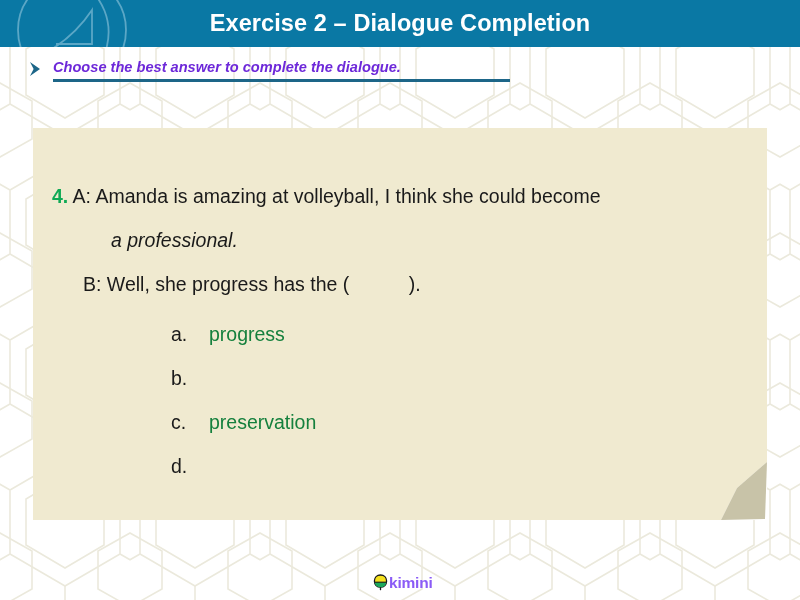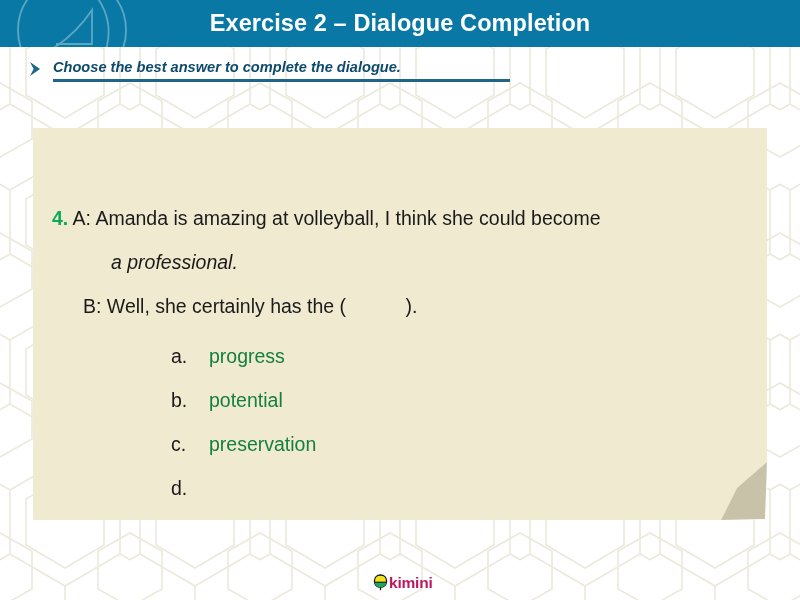--- a/index.html
+++ b/index.html
@@ -86,21 +86,21 @@
     margin-right: 9px;
     flex: none;
   }
   #instruction-text-wrap {
     display: inline-block;
   }
   #instruction-text {
     font-size: 14.6px;
     font-weight: bold;
     font-style: italic;
-    color: #0c4a6e;
+    color: #6d28d9;
     white-space: nowrap;
     line-height: 18px;
     display: block;
   }
   #instruction-underline {
     display: block;
     height: 2.5px;
     background: #1d6688;
     margin-top: 3px;
     width: 457px;
@@ -126,21 +126,21 @@
     pointer-events: none;
   }
 
   
   #question-block {
     position: absolute;
     left: 0;
     top: 0;
     width: 734px;
     z-index: 5;
-    padding-top: 68px;
+    padding-top: 46px;
     box-sizing: border-box;
   }
   .q-line {
     font-size: 19.5px;
     color: #1a1a1a;
     line-height: 44px;
     white-space: pre;
   }
   #q-line-a1 {
     padding-left: 19px;
@@ -187,21 +187,21 @@
   }
   #kimini-mark-icon {
     width: 15px;
     height: 17px;
     flex: none;
     margin-right: 1px;
   }
   #kimini-wordmark {
     font-size: 15.5px;
     font-weight: bold;
-    color: #be185d;
+    color: #8b5cf6;
     letter-spacing: -0.2px;
     line-height: 17px;
   }
 </style>
 </head>
 <body>
 
 <div id="slide">
 
   <svg id="bg-pattern" viewBox="0 0 800 600" xmlns="http://www.w3.org/2000/svg">
@@ -250,32 +250,31 @@
   </div>
 
   <div id="content-card">
 
     <div id="question-block">
 
       <div class="q-line" id="q-line-a1"><span class="q-number">4.</span> <span>A: Amanda is amazing at volleyball, I think she could become</span></div>
 
       <div class="q-line" id="q-line-a2">a professional.</div>
 
-      <div class="q-line" id="q-line-b">B: Well, she certainly has the (           ).</div>
+      <div class="q-line" id="q-line-b">B: Well, she progress has the (           ).</div>
 
       <div id="options-list">
 
         <div class="option-row">
           <span class="option-letter">a.</span>
           <span class="option-text">progress</span>
         </div>
 
         <div class="option-row">
           <span class="option-letter">b.</span>
-          <span class="option-text">potential</span>
         </div>
 
         <div class="option-row">
           <span class="option-letter">c.</span>
           <span class="option-text">preservation</span>
         </div>
 
         <div class="option-row">
           <span class="option-letter">d.</span>
         </div>

